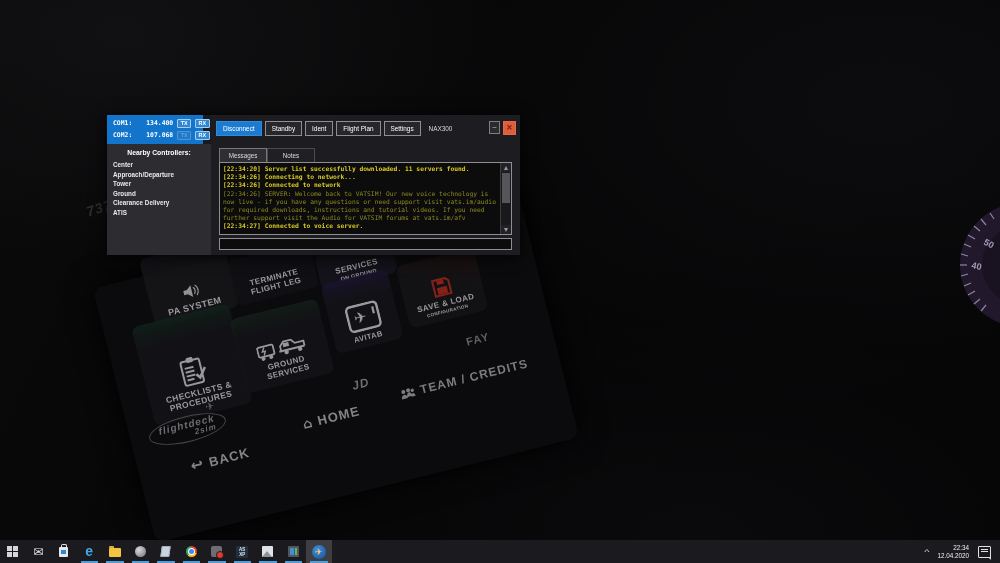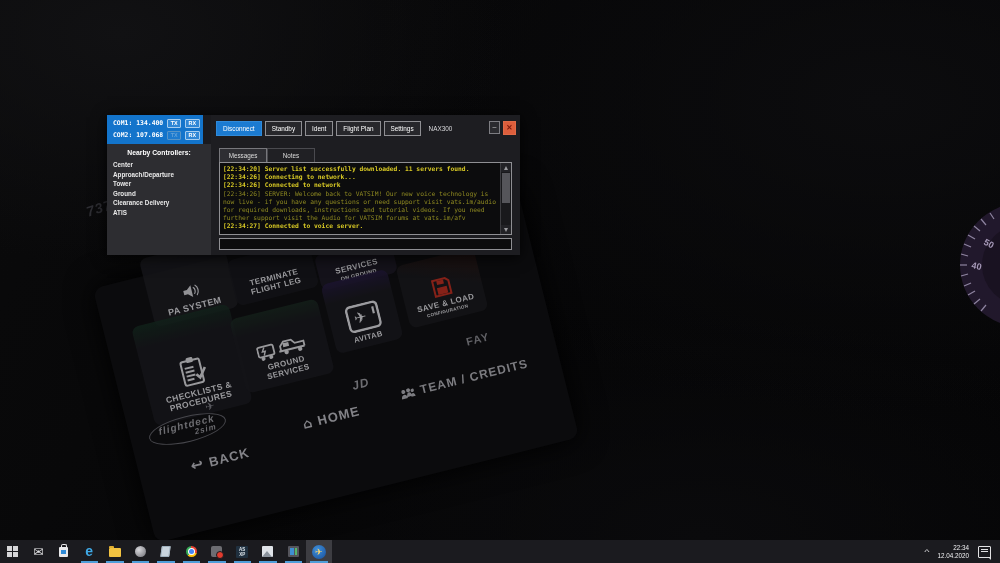--- a/index.html
+++ b/index.html
@@ -50,21 +50,21 @@
   .yoke737{position:absolute;left:86px;top:200px;z-index:3;transform:rotate(-18deg);
            font-style:italic;font-weight:bold;font-size:14px;color:#2e2e33;letter-spacing:1px;}
   
   .gauge{position:absolute;left:957px;top:200px;width:130px;height:130px;z-index:3;opacity:.92;}
   
   .vp{position:absolute;left:107px;top:115px;width:413px;height:140px;z-index:10;background:#1a1a1e;
       box-shadow:0 2px 14px rgba(0,0,0,.85);font-size:7px;color:#e8e8e8;}
   .vp-com{position:absolute;left:0;top:0;width:96px;height:29px;background:#1374cb;box-sizing:border-box;
           padding:2px 3px 0 6px;font-family:"DejaVu Sans Mono",monospace;font-weight:bold;font-size:6.4px;}
   .com-row{display:flex;align-items:center;height:12px;gap:2px;color:#fff;white-space:nowrap;}
-  .com-row .freq{margin-left:2px;}
+  .com-row .freq{margin-left:12px;}
   .chip{margin-left:2px;border:1px solid #a6cdef;background:#2f87d6;color:#fff;font-size:5.4px;
         line-height:7px;padding:0 2.5px;border-radius:1px;font-family:"Liberation Sans",sans-serif;}
   .chip.dim{color:#62a1d8;border-color:#5894c6;background:#1d7ace;}
   .vp-left{position:absolute;left:0;top:29px;width:104px;bottom:0;background:#2d2d31;box-sizing:border-box;}
   .nc-head{font-weight:bold;font-size:6.8px;text-align:center;color:#fff;padding:5px 0 4px 0;}
   .nc-item{font-weight:bold;font-size:6.3px;color:#e9e9e9;padding:0 0 0 6px;line-height:9.6px;cursor:default;}
   .vp-main{position:absolute;left:104px;top:0;right:0;bottom:0;background:#1d1d21;}
   .btn-row{position:absolute;left:5px;top:6px;display:flex;align-items:center;gap:3px;}
   .btn{height:15px;line-height:13px;box-sizing:border-box;padding:0 6px;border:1px solid #8f8f93;
        background:#27272b;color:#fff;font-size:6.4px;text-align:center;cursor:default;}

